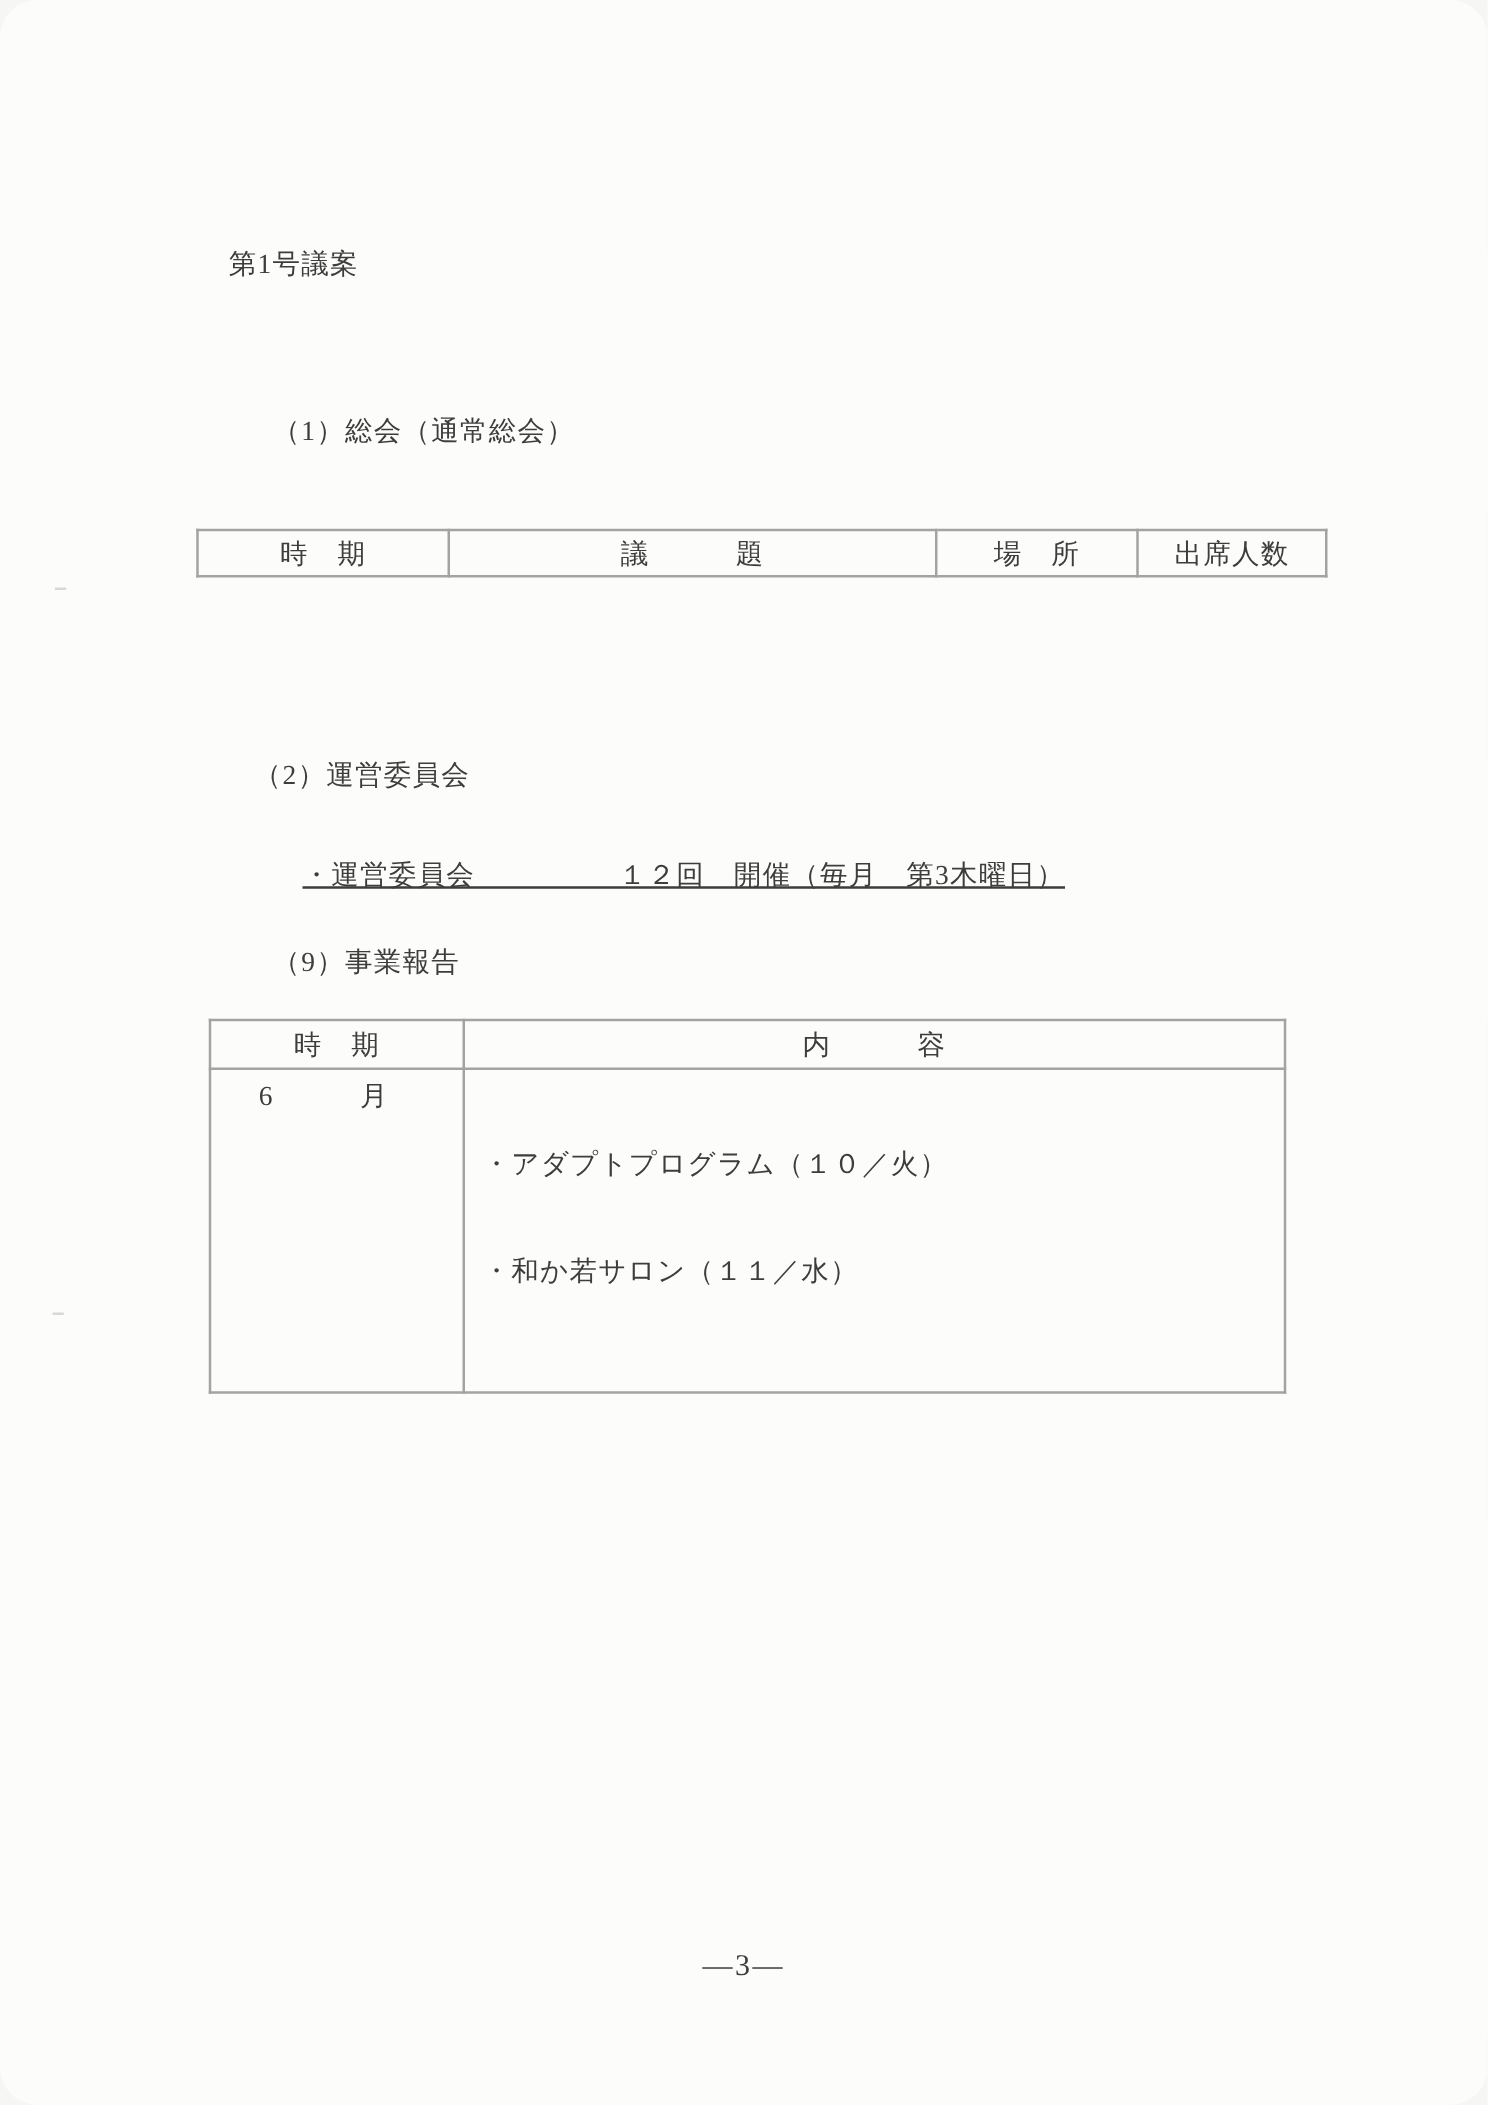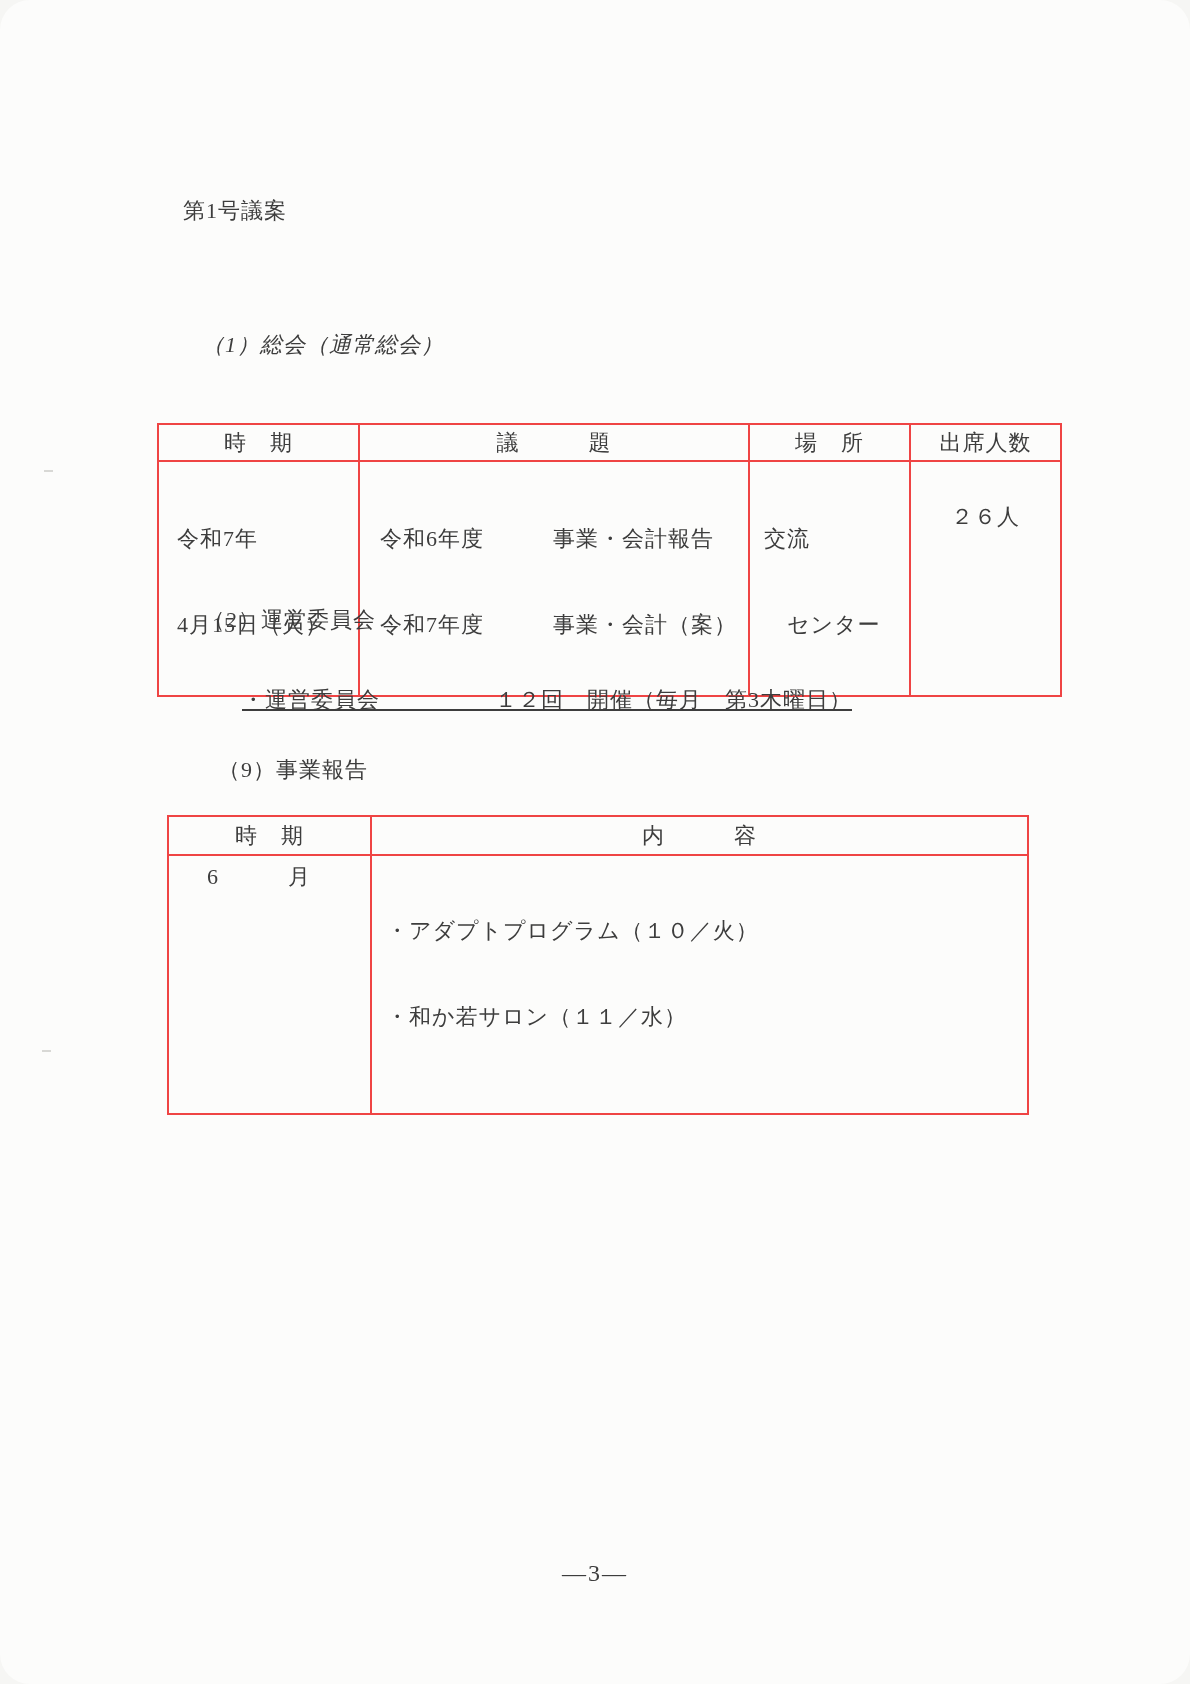--- a/index.html
+++ b/index.html
@@ -11,28 +11,28 @@
     overflow:hidden;
   }
   .page{
     position:absolute;left:0;top:0;width:1190px;height:1684px;
     background:#fcfcfb;
     border-radius:30px;
   }
   .txt{position:absolute;font-size:22px;letter-spacing:1px;white-space:pre;}
   .agenda-label{left:183px;top:196px;}
   .doc-title{left:291px;top:261px;font-size:23px;font-weight:bold;letter-spacing:1.5px;}
-  .h1{left:202px;top:330px;font-style:italic;}
+  .h1{left:218px;top:330px;}
   .h2{left:203px;top:605px;}
   .h2-detail{left:242px;top:685px;text-decoration:underline;}
   .h3{left:218px;top:755px;}
   .pageno{left:0;top:1560px;width:1190px;text-align:center;font-size:24px;letter-spacing:2px;white-space:pre;}
 
   table{border-collapse:collapse;table-layout:fixed;position:absolute;background:transparent;}
-  table, th, td{border:2px solid #ef4444;}
+  table, th, td{border:2px solid #a3a3a3;}
   th{font-weight:normal;font-size:22px;letter-spacing:1px;text-align:center;vertical-align:middle;white-space:pre;}
   td{font-size:22px;letter-spacing:1px;vertical-align:top;white-space:pre;}
   .line{white-space:pre;line-height:34px;}
 
   
   .table1{left:157px;top:423px;width:903px;}
   .table1 th{height:33px;}
   .table1 td{height:103px;padding-top:8px;}
   .table1 .c-period{padding-left:18px;}
   .table1 .c-topic{padding-left:20px;}
@@ -70,35 +70,20 @@
         <col style="width:161px">
         <col style="width:151px">
       </colgroup>
     <tbody>
         <tr>
       <th>時　期</th>
       <th>議　　　題</th>
       <th>場　所</th>
       <th>出席人数</th>
     </tr>
-    <tr>
-      <td class="c-period">
-        <div class="line">令和7年</div>
-        <div class="line">4月15日（火）</div>
-      </td>
-      <td class="c-topic">
-        <div class="line">令和6年度　　　事業・会計報告</div>
-        <div class="line">令和7年度　　　事業・会計（案）</div>
-      </td>
-      <td class="c-place">
-        <div class="line">交流</div>
-        <div class="line">　センター</div>
-      </td>
-      <td class="c-att">２６人</td>
-    </tr>
   </tbody>
     </table>
 
   <div class="txt h2">（2）運営委員会</div>
   <div class="txt h2-detail">・運営委員会　　　　　１２回　開催（毎月　第3木曜日）</div>
 
   <div class="txt h3">（9）事業報告</div>
 
   <table class="table2">
     <colgroup>

